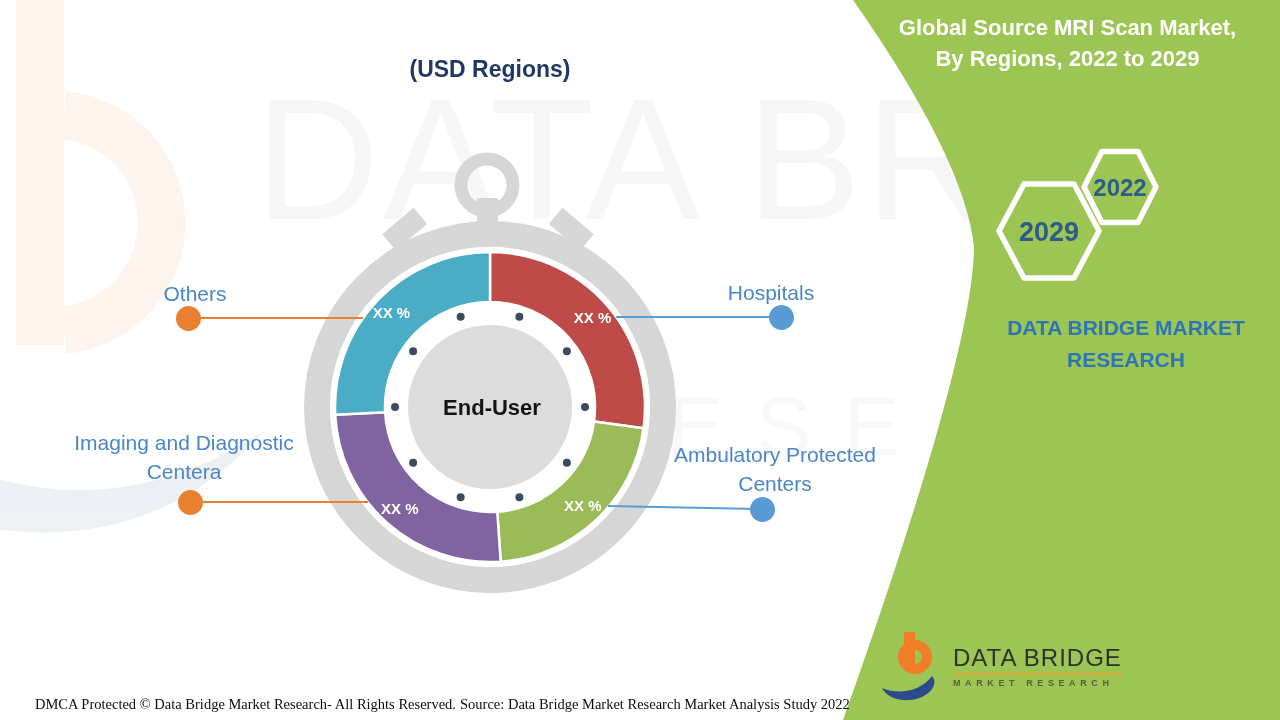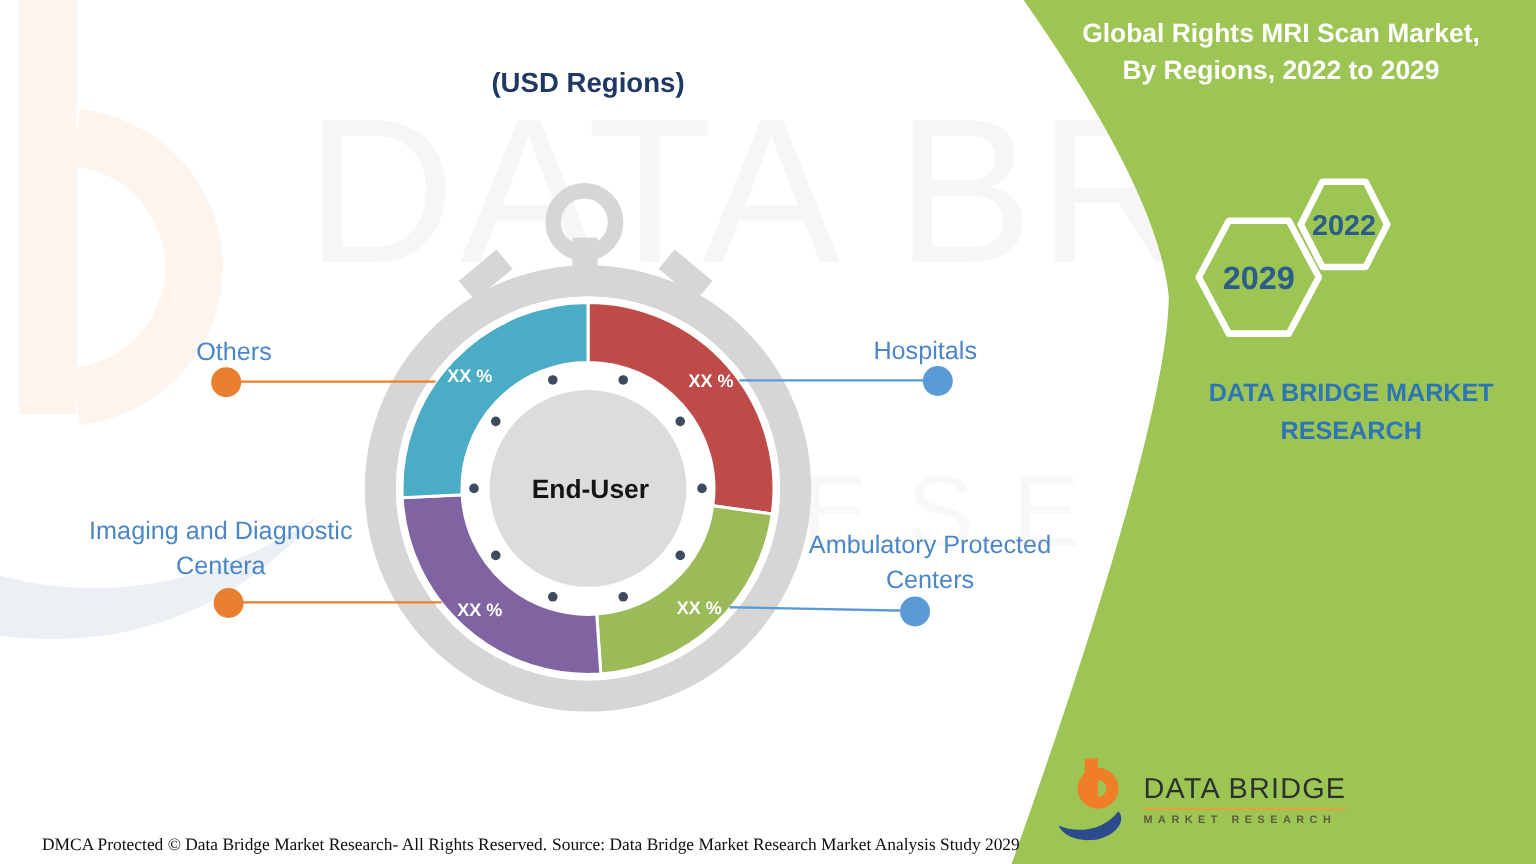--- a/index.html
+++ b/index.html
@@ -77,21 +77,21 @@
   </svg>
 
   <div class="wm-text wm-1">DATA BRIDGE</div>
   <div class="wm-text wm-2">RESEARCH</div>
 
   <svg class="green-shape" width="1280" height="720" viewBox="0 0 1280 720">
     <path d="M853,0 Q965,160 974,247 Q973,355 843,720 L1280,720 L1280,0 Z" fill="var(--green)"></path>
   </svg>
 
   <div class="banner">
-    <div>Global Rights MRI Scan Market,</div>
+    <div>Global Source MRI Scan Market,</div>
     <div>By Regions, 2022 to 2029</div>
   </div>
 
   <div class="title">
     <div>(USD Regions)</div>
   </div>
 
   <svg id="chart-svg" class="chart-svg" width="1280" height="720" viewBox="0 0 1280 720">
 
     <g>
@@ -166,15 +166,15 @@
     <circle cx="37" cy="27" r="12" fill="none" stroke="#F07E26" stroke-width="10"></circle>
     <rect x="26" y="2" width="11" height="36" fill="#F07E26"></rect>
     <path d="M4,58 C20,65 42,62 54,46 C62,55 49,69 32,70 C18,71 8,66 4,58 Z" fill="#2B4B8C"></path>
   </svg>
   <div class="logo-textblock">
     <div class="logo-title">DATA BRIDGE</div>
     <div class="logo-sub">MARKET RESEARCH</div>
   </div>
 
   <div class="footer-text footer-dmca">DMCA Protected © Data Bridge Market Research- All Rights Reserved.</div>
-  <div class="footer-text footer-source">Source: Data Bridge Market Research Market Analysis Study 2029</div>
+  <div class="footer-text footer-source">Source: Data Bridge Market Research Market Analysis Study 2022</div>
 
 </div>
 
 </body></html>

